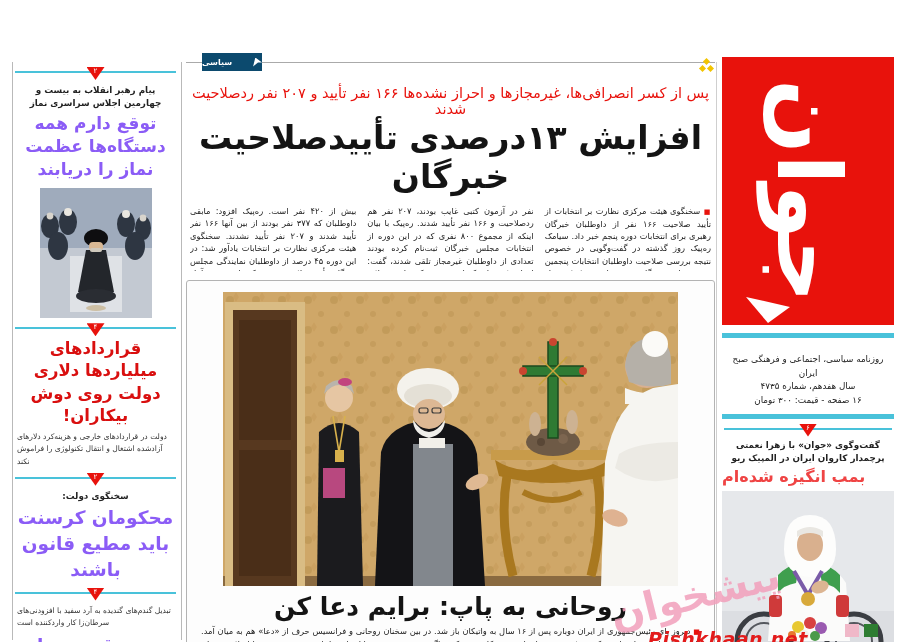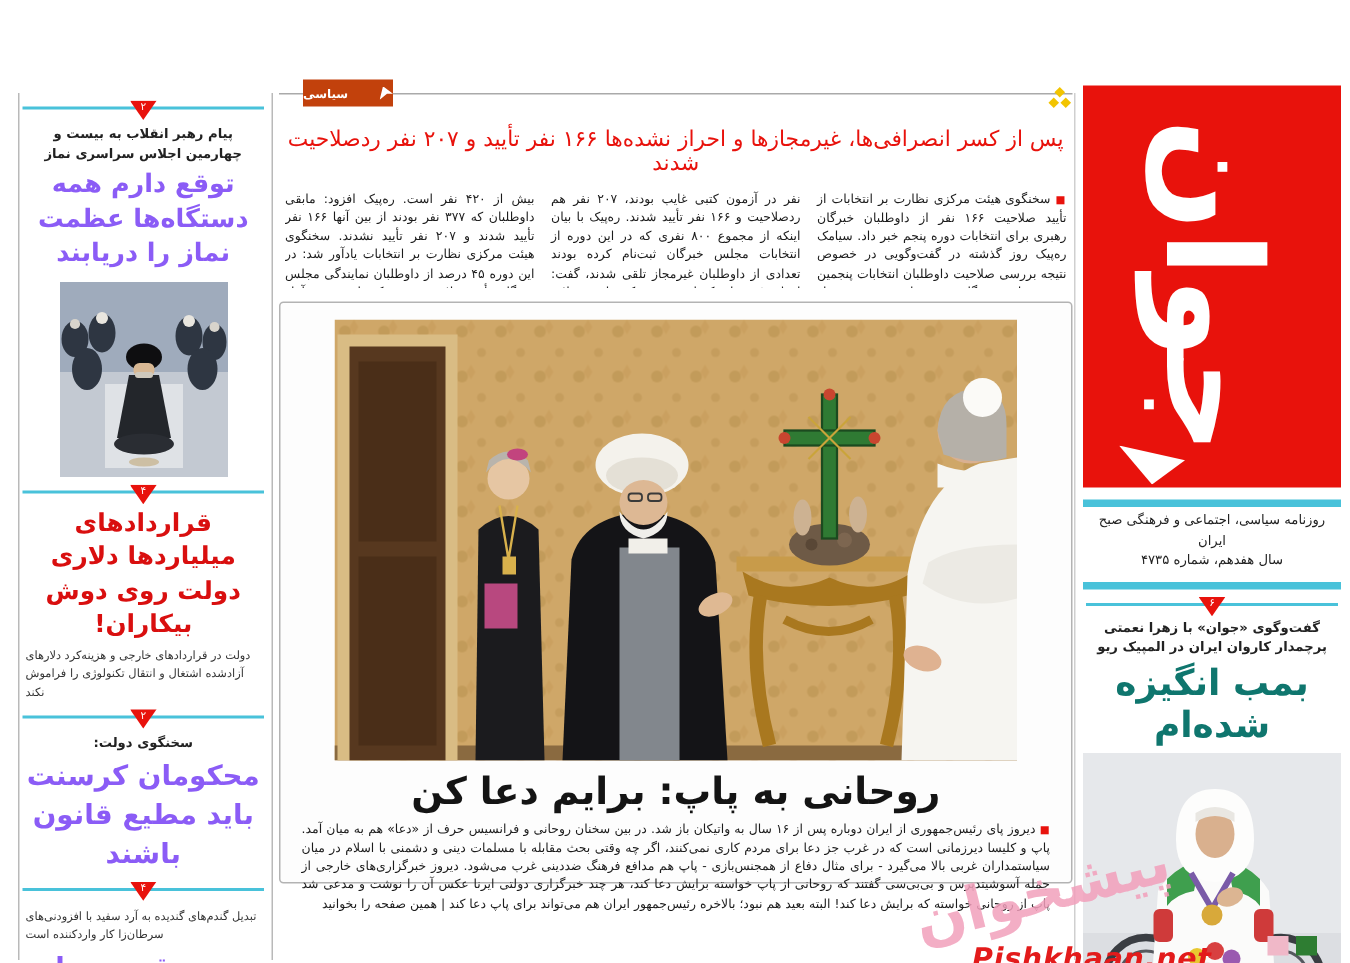--- a/index.html
+++ b/index.html
@@ -15,21 +15,21 @@
   .divtri i{font-style:normal;color:#fff;font-size:7px;line-height:9px;display:block;}
   .sb-kicker{font-size:8.8px;font-weight:bold;color:#222;text-align:center;line-height:1.5;margin:4px 6px 0;}
   .sb-head{font-size:17px;font-weight:bold;color:#8b5cf6;text-align:center;line-height:1.35;margin:2px 0 0;}
   .sb-head.big{font-size:18.5px;line-height:1.4;}
   .sb-head.red{color:#d90f0f;font-size:16.5px;}
   .sb-sub{font-size:7.6px;color:#333;text-align:left;line-height:1.6;margin:4px 4px 0;}
   .sb-photo{display:block;margin:7px auto 0;}
   
   .center{position:absolute;left:186px;top:57px;width:529px;}
   .top-rule{position:relative;border-top:1px solid #aaa;margin-top:5px;}
-  .section-tag{position:absolute;top:-10px;left:16px;width:60px;height:18px;background:#c2410c;
+  .section-tag{position:absolute;top:-10px;left:16px;width:60px;height:18px;background:#0c4a6e;
                display:flex;align-items:center;justify-content:center;gap:21px;}
   .section-tag .tg-txt{color:#fff;font-size:8px;font-weight:bold;}
   .tg-mark{width:9px;height:9px;background:#fff;clip-path:polygon(0 100%,25% 0,100% 55%,55% 55%);display:inline-block;}
   .kicker{margin-top:22px;text-align:center;color:#e8120c;font-weight:normal;font-size:14.5px;}
   .headline{margin-top:1px;text-align:center;color:#141414;font-weight:bold;font-size:33px;letter-spacing:-1px;}
   .cols{display:flex;flex-direction:row;gap:11px;margin:9px 4px 0;height:66px;overflow:hidden;}
   .col{flex:1;font-size:8.3px;line-height:1.5;color:#1c1c1c;text-align:justify;}
   .bullet{color:#e8120c;font-size:7px;}
   .photo-frame{margin-top:9px;height:388px;border:1px solid #b3b3b3;border-radius:3px;background:#fdfdfd;
                box-sizing:border-box;padding-top:11px;position:relative;}
@@ -43,23 +43,23 @@
               font-size:88px;font-weight:bold;color:#fff;white-space:nowrap;line-height:1;}
   .nib{position:absolute;bottom:2px;left:24px;width:44px;height:26px;background:#fff;
        clip-path:polygon(50% 100%,0 0,100% 38%);}
   .clover{position:absolute;left:-22px;top:2px;width:14px;height:14px;}
   .clover i{position:absolute;width:5px;height:5px;background:#f2c400;transform:rotate(45deg);display:block;}
   .clover i:nth-child(1){left:4px;top:0;}
   .clover i:nth-child(2){left:0;top:7px;}
   .clover i:nth-child(3){left:8px;top:7px;}
   .bar{height:5px;background:#49c2da;margin-top:8px;}
   .bar.b2{margin-top:6px;}
-  .info{margin-top:3px;text-align:center;font-size:8.8px;line-height:1.55;color:#222;}
+  .info{margin-top:15px;text-align:center;font-size:8.8px;line-height:1.55;color:#222;}
   .rc-kicker{margin-top:2px;text-align:center;font-size:8.8px;font-weight:bold;color:#222;line-height:1.5;}
-  .rc-head{margin-top:2px;text-align:center;font-size:24px;font-weight:bold;color:#0f766e;}
+  .rc-head{margin-top:2px;text-align:left;font-size:16px;font-weight:bold;color:#ef4444;}
   .rc-photo{display:block;margin:5px auto 0;}
   
   .wm-fa{position:absolute;left:608px;top:572px;color:#f2a0bc;font-size:40px;font-weight:bold;
          transform:rotate(-14deg);opacity:.85;pointer-events:none;}
   .wm-en{position:absolute;left:648px;top:616px;color:#e31b1b;font-size:19px;font-weight:bold;
          font-style:italic;letter-spacing:.5px;margin-top:12px;}
   .wm-sq{position:absolute;width:14px;height:13px;top:624px;}
   .wm-sq.pink{left:845px;background:#f0b8c8;}
   .wm-sq.green{left:864px;background:#2e7d32;}
 </style>
@@ -137,20 +137,21 @@
 
   <main class="center">
     <div class="top-rule">
       <div class="section-tag">
         <span class="tg-mark"></span>
         <span class="tg-txt">سیاسی</span>
       </div>
     </div>
 
     <div class="kicker">پس از کسر انصرافی‌ها، غیرمجازها و احراز نشده‌ها ۱۶۶ نفر تأیید و ۲۰۷ نفر ردصلاحیت شدند</div>
+    <div class="headline">افزایش ۱۳درصدی تأییدصلاحیت خبرگان</div>
 
     <div class="cols">
       <p class="col" style="margin:0;"><span class="bullet">■</span> <span>سخنگوی هیئت مرکزی نظارت بر انتخابات از تأیید صلاحیت ۱۶۶ نفر از داوطلبان خبرگان رهبری برای انتخابات دوره پنجم خبر داد. سیامک ره‌پیک روز گذشته در گفت‌وگویی در خصوص نتیجه بررسی صلاحیت داوطلبان انتخابات پنجمین دوره مجلس خبرگان رهبری افزود: ۱۵۸ نفر از نمایندگی مجلس خبرگان انصراف داده‌اند، ۱۱۸ نفر غیرمجاز و ۱۵۰</span></p>
       <p class="col" style="margin:0;"><span>نفر در آزمون کتبی غایب بودند، ۲۰۷ نفر هم ردصلاحیت و ۱۶۶ نفر تأیید شدند. ره‌پیک با بیان اینکه از مجموع ۸۰۰ نفری که در این دوره از انتخابات مجلس خبرگان ثبت‌نام کرده بودند تعدادی از داوطلبان غیرمجاز تلقی شدند، گفت: افراد غیرمجاز کسانی بودند که یا تحصیلات حوزوی نداشتند یا انصراف داده بودند یا در آزمونی که اعلام شد غایب بودند که مجموع این افراد</span></p>
       <p class="col" style="margin:0;"><span>بیش از ۴۲۰ نفر است. ره‌پیک افزود: مابقی داوطلبان که ۳۷۷ نفر بودند از بین آنها ۱۶۶ نفر تأیید شدند و ۲۰۷ نفر تأیید نشدند. سخنگوی هیئت مرکزی نظارت بر انتخابات یادآور شد: در این دوره ۴۵ درصد از داوطلبان نمایندگی مجلس خبرگان تأیید صلاحیت شدند که با توجه به آمار ادوار گذشته یعنی دوره چهارم، درصد تأیید افراد در این دوره بالاتر است | صفحه ۲</span></p>
     </div>
 
     <div class="photo-frame">
       <svg width="455" height="294" viewBox="0 0 455 294">
         <defs>
@@ -233,20 +234,21 @@
     <div class="clover">
         <i></i>
         <i></i>
         <i></i>
       </div>
 
     <div class="bar"></div>
     <div class="info">
       <div>روزنامه سیاسی، اجتماعی و فرهنگی صبح ایران</div>
       <div>سال هفدهم، شماره ۴۷۳۵</div>
+      <div>۱۶ صفحه - قیمت: ۳۰۰ تومان</div>
     </div>
     <div class="bar b2"></div>
 
     <div class="divider">
       <span class="divline"></span>
       <span class="divtri">
           <i>۶</i>
         </span>
     </div>
     <div class="rc-kicker">

